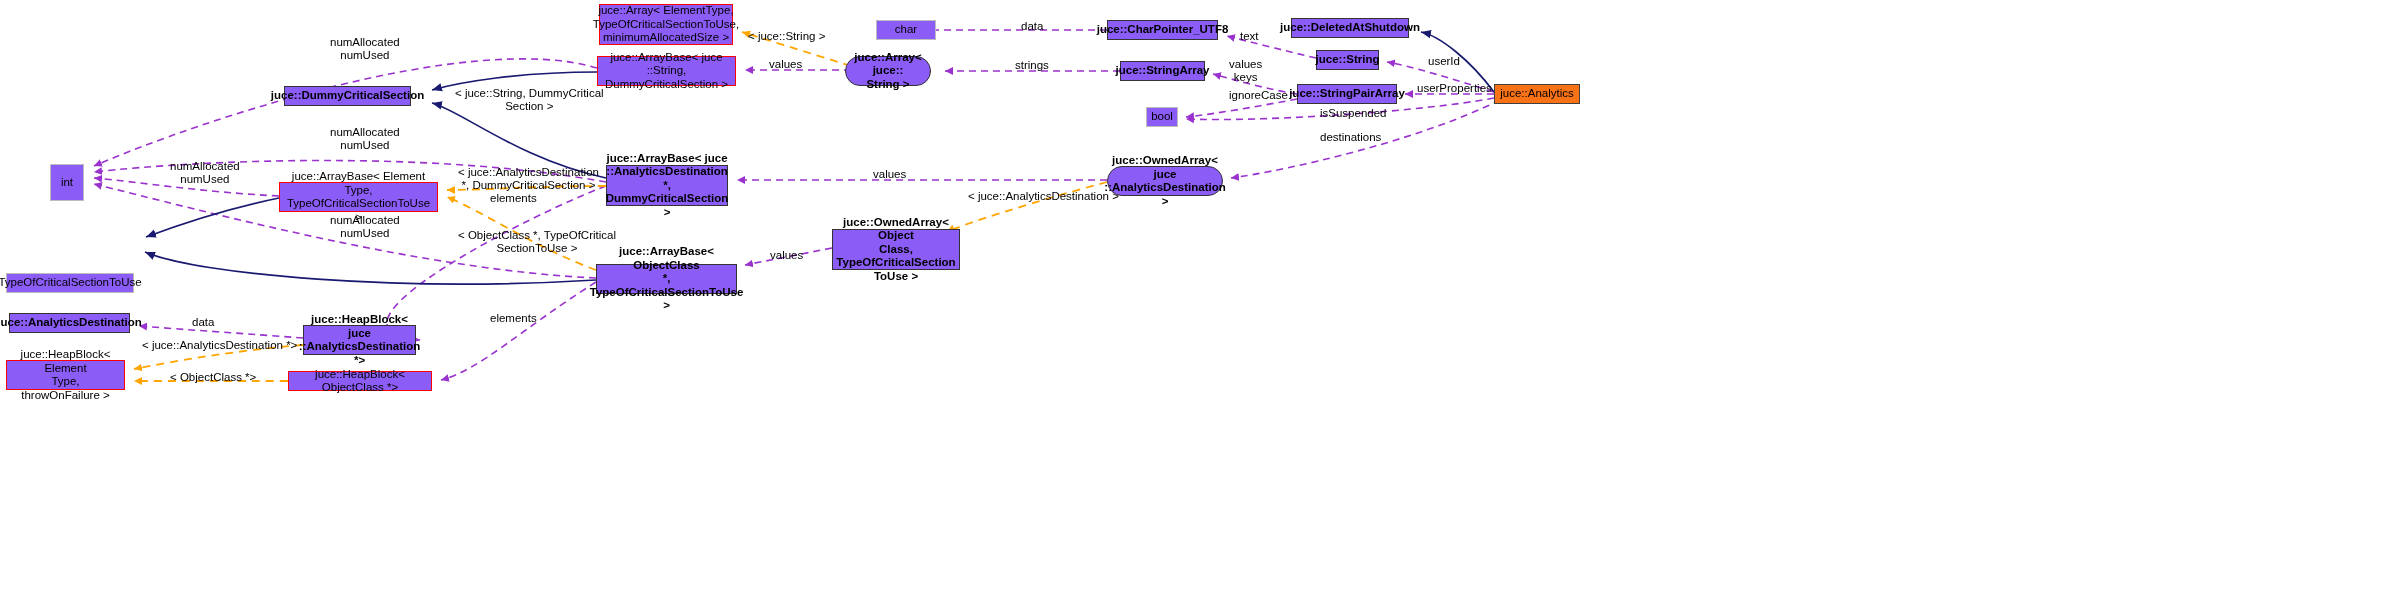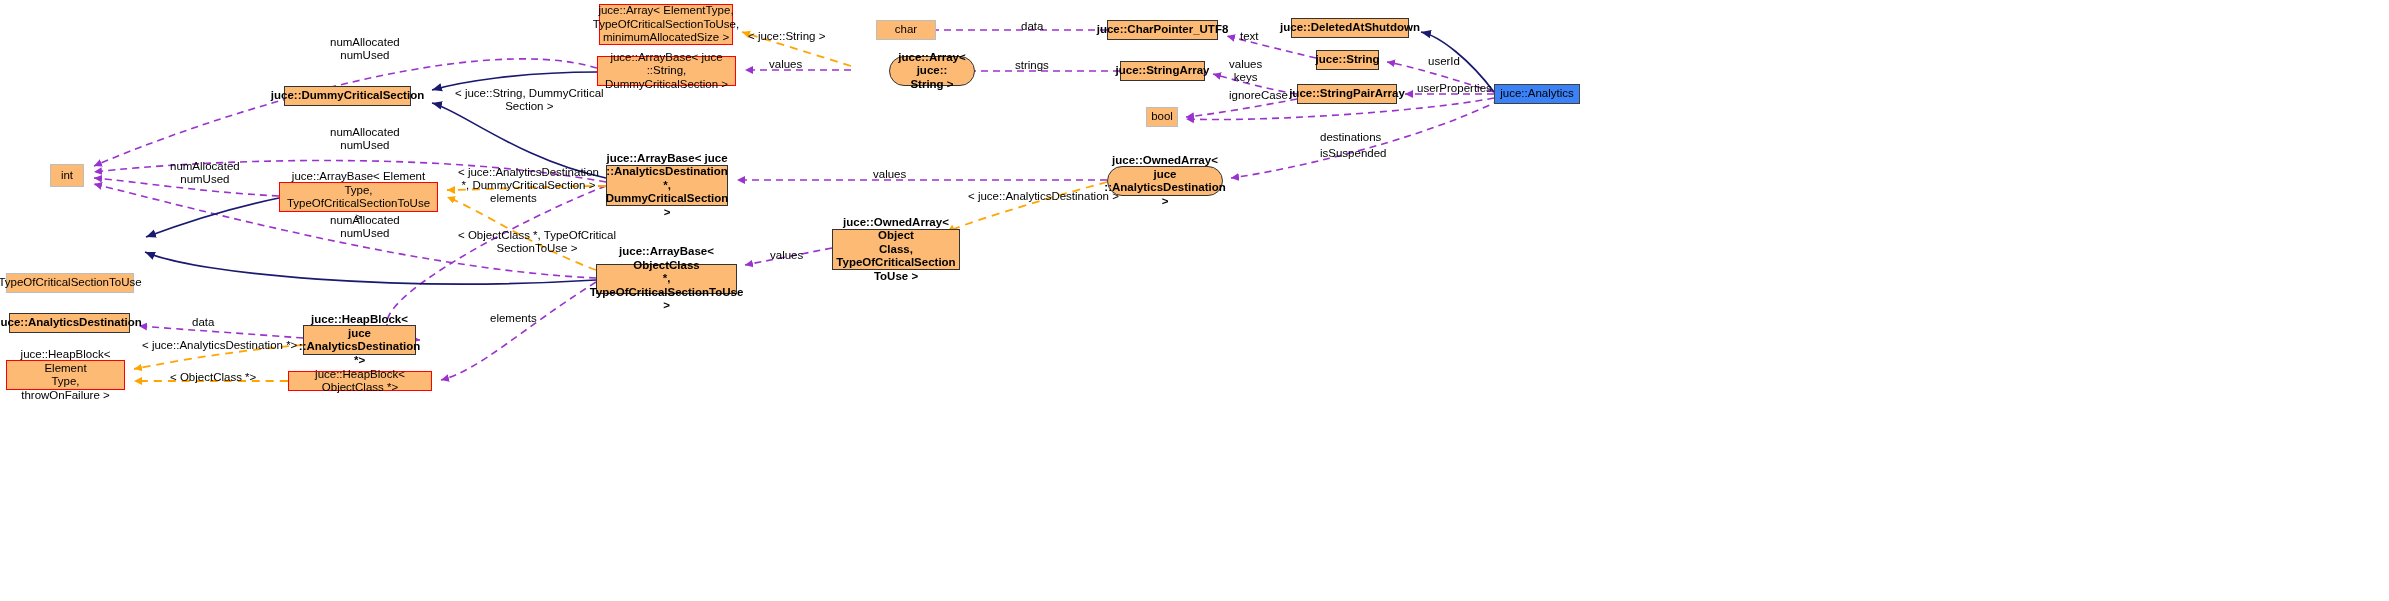--- a/index.html
+++ b/index.html
@@ -7,28 +7,28 @@
   #canvas{position:relative;width:2389px;height:601px;background:#ffffff;overflow:hidden;}
   svg.edges{position:absolute;left:0;top:0;width:2389px;height:601px;pointer-events:none;}
   .node{
     position:absolute;
     box-sizing:border-box;
     display:flex;align-items:center;justify-content:center;
     text-align:center;
     font-size:11.5px;
     line-height:13.5px;
     color:#000000;
-    background:#fdba74;
+    background:#8b5cf6;
     white-space:pre-line;
     padding:1px 4px;
   }
   .node.solid-black{border:1.6px solid #333333;font-weight:bold;}
   .node.solid-red{border:1.6px solid #ff0000;}
   .node.solid-grey{border:1px solid #bdbdbd;}
-  .node.highlight{background:#3b82f6;border:1.6px solid #404040;}
+  .node.highlight{background:#f97316;border:1.6px solid #404040;}
   .edge-label{
     position:absolute;
     font-size:11.5px;
     line-height:13px;
     color:#000000;
     text-align:center;
     white-space:pre-line;
     background:transparent;
   }
 </style>
@@ -83,21 +83,21 @@
 
     <g fill="none" stroke="#191970" stroke-width="1.7" marker-end="url(#ah-navy)">
       <path d="M597,72 C520,72 460,82 432,90"></path>
       <path d="M606,178 C520,160 460,110 432,103"></path>
       <path d="M279,198 C220,210 170,228 146,237"></path>
       <path d="M596,280 C400,292 200,275 145,252"></path>
       <path d="M1494,92 C1470,60 1440,36 1421,32"></path>
     </g>
   </svg>
 
-  <div class="node solid-grey" style="left:50px;top:164px;width:34px;height:23px;text-align:right;">int</div>
+  <div class="node solid-grey" style="left:50px;top:164px;width:34px;height:37px;text-align:right;">int</div>
   <div class="node solid-grey" style="left:6px;top:229px;width:128px;height:20px;margin-top:44px;">TypeOfCriticalSectionToUse</div>
   <div class="node solid-black" style="left:9px;top:313px;width:121px;height:20px;">juce::AnalyticsDestination</div>
   <div class="node solid-red" style="left:6px;top:360px;width:119px;height:30px;">juce::HeapBlock&lt; Element
 Type, throwOnFailure &gt;</div>
   <div class="node solid-black" style="left:284px;top:86px;width:127px;height:20px;">juce::DummyCriticalSection</div>
   <div class="node solid-red" style="left:279px;top:182px;width:159px;height:30px;">juce::ArrayBase&lt; Element
 Type, TypeOfCriticalSectionToUse &gt;</div>
   <div class="node solid-black" style="left:303px;top:325px;width:113px;height:30px;">juce::HeapBlock&lt; juce
 ::AnalyticsDestination *&gt;</div>
   <div class="node solid-red" style="left:288px;top:371px;width:144px;height:20px;">juce::HeapBlock&lt; ObjectClass *&gt;</div>
@@ -108,21 +108,21 @@
 ::String, DummyCriticalSection &gt;</div>
   <div class="node solid-black" style="left:606px;top:165px;width:122px;height:41px;">juce::ArrayBase&lt; juce
 ::AnalyticsDestination
 *, DummyCriticalSection &gt;</div>
   <div class="node solid-black" style="left:596px;top:264px;width:141px;height:30px;">juce::ArrayBase&lt; ObjectClass
 *, TypeOfCriticalSectionToUse &gt;</div>
   <div class="node solid-black" style="left:832px;top:229px;width:128px;height:41px;">juce::OwnedArray&lt; Object
 Class, TypeOfCriticalSection
 ToUse &gt;</div>
   <div class="node solid-grey" style="left:876px;top:20px;width:60px;height:20px;">char</div>
-  <div class="node solid-black" style="left:889px;top:56px;width:86px;height:30px;border-radius:15px;">juce::Array&lt; juce::
+  <div class="node solid-black" style="left:845px;top:56px;width:86px;height:30px;border-radius:15px;">juce::Array&lt; juce::
 String &gt;</div>
   <div class="node solid-grey" style="left:1146px;top:107px;width:32px;height:20px;text-align:right;">bool</div>
   <div class="node solid-black" style="left:1107px;top:20px;width:111px;height:20px;">juce::CharPointer_UTF8</div>
   <div class="node solid-black" style="left:1120px;top:61px;width:85px;height:20px;">juce::StringArray</div>
   <div class="node solid-black" style="left:1107px;top:166px;width:116px;height:30px;border-radius:15px;">juce::OwnedArray&lt; juce
 ::AnalyticsDestination &gt;</div>
   <div class="node solid-black" style="left:1297px;top:84px;width:100px;height:20px;">juce::StringPairArray</div>
   <div class="node solid-black" style="left:1316px;top:50px;width:63px;height:20px;">juce::String</div>
   <div class="node solid-black" style="left:1291px;top:18px;width:118px;height:20px;">juce::DeletedAtShutdown</div>
   <div class="node highlight" style="left:1494px;top:84px;width:86px;height:20px;">juce::Analytics</div>
@@ -152,16 +152,16 @@
   <div class="edge-label" style="left:770px;top:249px;">values</div>
   <div class="edge-label" style="left:968px;top:190px;">&lt; juce::AnalyticsDestination &gt;</div>
   <div class="edge-label" style="left:1021px;top:20px;">data</div>
   <div class="edge-label" style="left:1015px;top:59px;">strings</div>
   <div class="edge-label" style="left:1240px;top:30px;">text</div>
   <div class="edge-label" style="left:1229px;top:58px;">values
 keys</div>
   <div class="edge-label" style="left:1229px;top:89px;">ignoreCase</div>
   <div class="edge-label" style="left:1428px;top:55px;">userId</div>
   <div class="edge-label" style="left:1417px;top:82px;">userProperties</div>
-  <div class="edge-label" style="left:1320px;top:107px;margin-top:40px;">isSuspended</div>
+  <div class="edge-label" style="left:1320px;top:107px;">isSuspended</div>
   <div class="edge-label" style="left:1320px;top:131px;">destinations</div>
 
 </div>
 
 </body></html>

